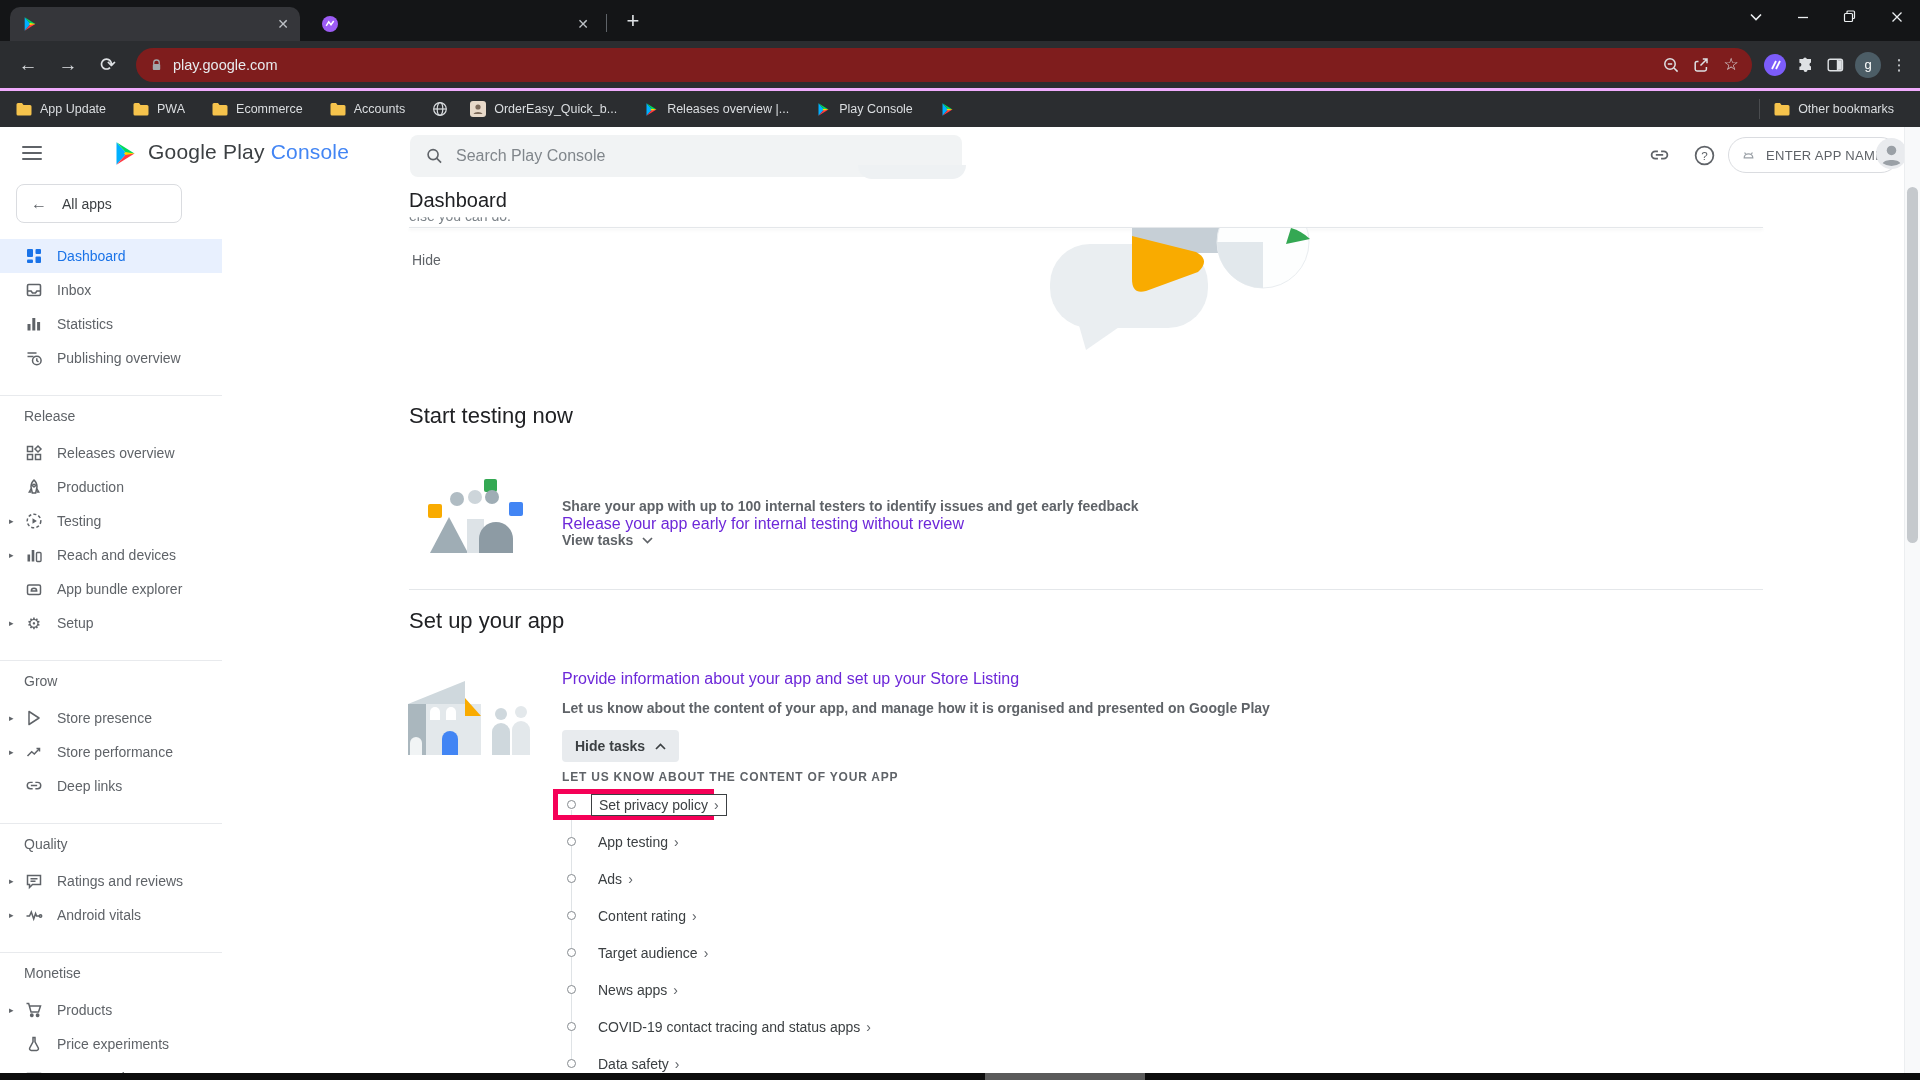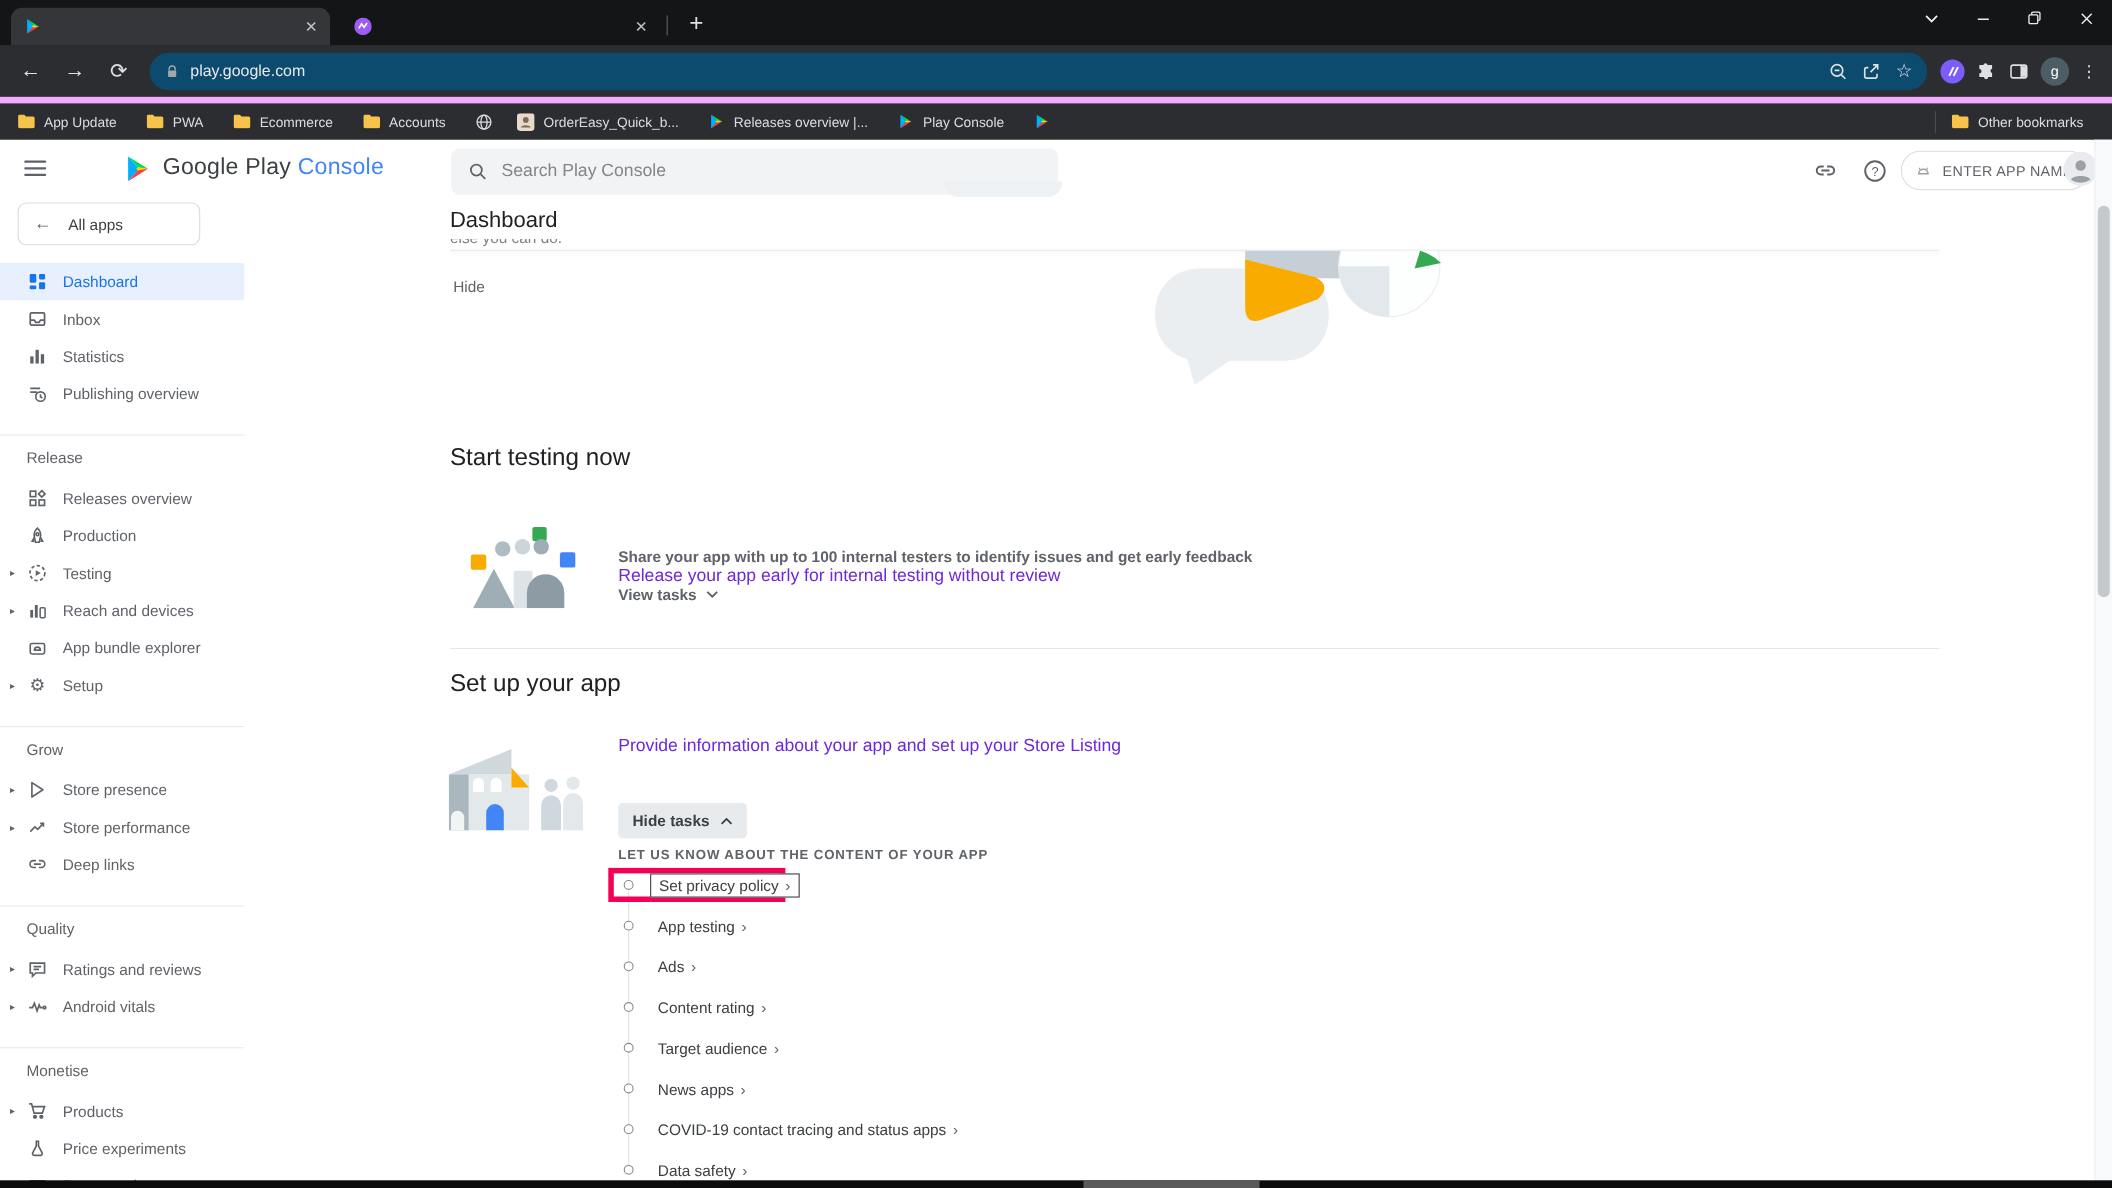--- a/index.html
+++ b/index.html
@@ -23,35 +23,35 @@
   .win-controls { position:absolute; right:0; top:0; height:33px; display:flex; }
   .wc { width:47px; height:33px; display:flex; align-items:center; justify-content:center;
     color:#eceff1; font-size:12px; }
   .wc svg { stroke:#eceff1; }
 
   
   .toolbar { position:absolute; top:41px; left:0; right:0; height:47px; background:#2b2d30;
     display:flex; align-items:center; padding:0 8px; }
   .nav-ic { width:34px; height:34px; display:flex; align-items:center; justify-content:center;
     color:#dee1e4; font-size:19px; margin:0 3px; }
-  .urlbar { flex:1; height:34px; background:#0c4a6e; border-radius:17px; margin:0 8px;
+  .urlbar { flex:1; height:34px; background:#7f1d1d; border-radius:17px; margin:0 8px;
     display:flex; align-items:center; padding:0 6px 0 14px; font-size:14.5px; min-width:0; }
   .urlbar .host { color:#e8eaed; }
   .urlbar .path { color:#9aa0a6; white-space:nowrap; overflow:hidden; }
   .urlbar .spacer { flex:1; }
   .bar-ic { width:30px; height:30px; display:flex; align-items:center; justify-content:center;
     color:#dee1e4; font-size:17px; flex:none; }
   .ext-area { display:flex; align-items:center; }
   .avatar-g { width:26px; height:26px; border-radius:50%; background:#4c5d66; color:#fff;
     font-size:13px; display:flex; align-items:center; justify-content:center; margin:0 5px; }
   .kebab { color:#dee1e4; font-size:15px; letter-spacing:0; width:26px; text-align:center; }
 
   
   .bookmarks { position:absolute; top:88px; left:0; right:0; height:39px; background:#2b2d30;
-    border-top:6px solid #f0abfc; display:flex; align-items:center; padding:0 16px; }
+    border-top:3px solid #f0abfc; display:flex; align-items:center; padding:0 16px; }
   .bm { display:flex; align-items:center; gap:8px; margin-right:27px; font-size:12.5px;
     color:#dbdee1; white-space:nowrap; }
   .bm.icon-only { margin-right:22px; }
   .bm-spacer { flex:1; }
   .bm-div { width:1px; height:20px; background:#4a4c4f; margin-right:14px; }
 
   
   .console { position:absolute; top:127px; left:0; right:0; bottom:0; background:#fff;
     color:#202124; }
   .hamburger { position:absolute; left:22px; top:19px; width:20px; cursor:default; }
@@ -607,20 +607,21 @@
       <path d="M38 44v-8a5 5 0 0 1 10 0v8z" fill="#fff"></path>
       <polygon points="57,22 73,40 57,40" fill="#f9ab00"></polygon>
       <path d="M34 79V63a8 8 0 0 1 16 0v16z" fill="#4285f4"></path>
       <path d="M2 79V67a6 6 0 0 1 12 0v12z" fill="#f1f4f5"></path>
       <circle cx="93" cy="38" r="6" fill="#cfd8dd"></circle>
       <path d="M84 79V56a9 9 0 0 1 18 0v23z" fill="#cfd8dd"></path>
       <circle cx="113" cy="36" r="6" fill="#e3e8eb"></circle>
       <path d="M104 79V54a9 9 0 0 1 18 0v25z" fill="#e3e8eb"></path>
     </svg>
     <div class="m-abs card-title s-title">Provide information about your app and set up your Store Listing</div>
+    <div class="m-abs card-sub s-sub">Let us know about the content of your app, and manage how it is organised and presented on Google Play</div>
     <div class="m-abs hide-tasks">
       <span>Hide tasks</span>
       <svg width="11" height="7" viewBox="0 0 11 7" fill="none" stroke="#3c4043" stroke-width="1.7">
           <path d="M1 6l4.5-4.5L10 6"></path>
         </svg>
     </div>
     <div class="m-abs grp-tasks-label">LET US KNOW ABOUT THE CONTENT OF YOUR APP</div>
 
     <div class="m-abs connector"></div>
     <div class="m-abs task-list">

